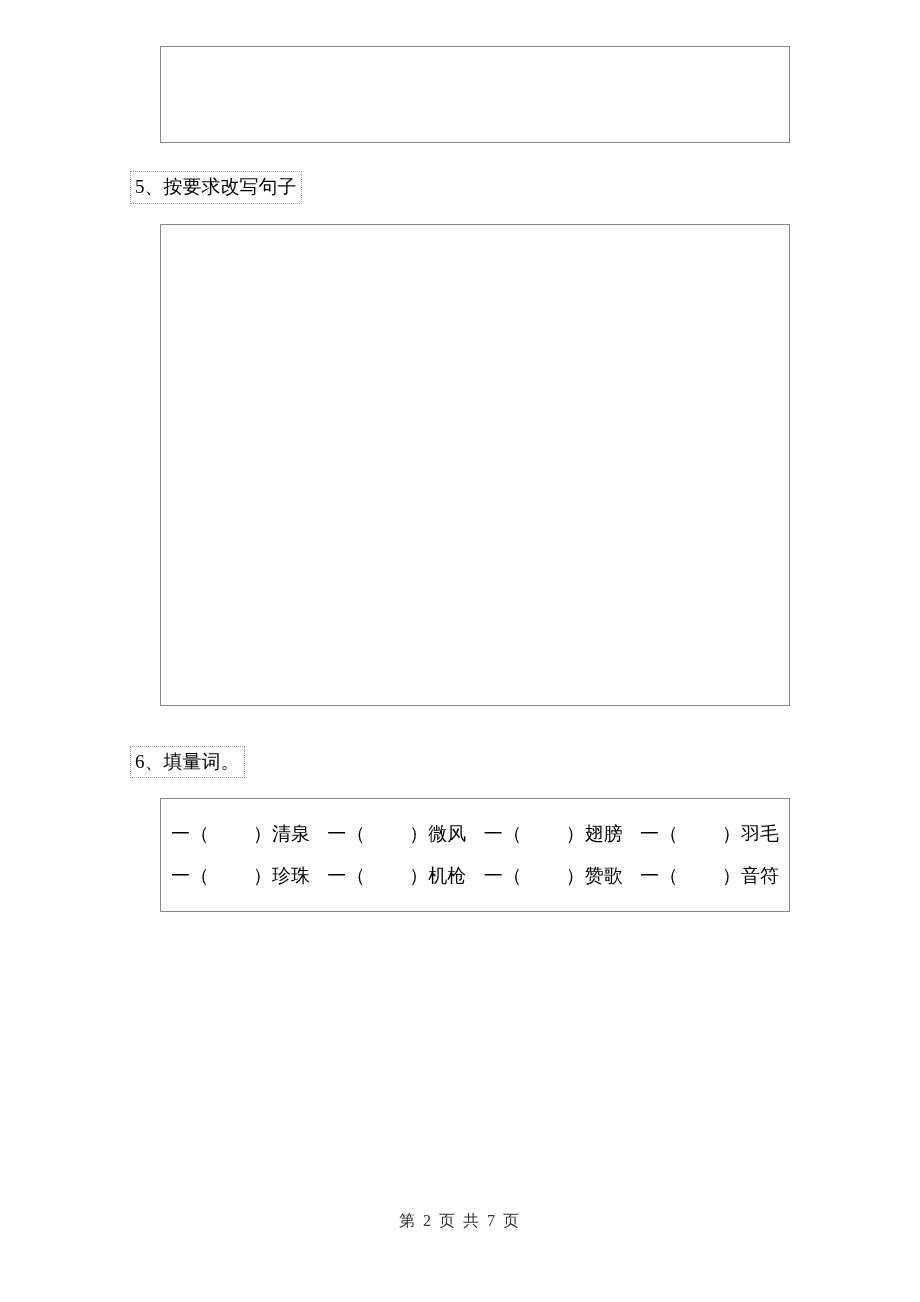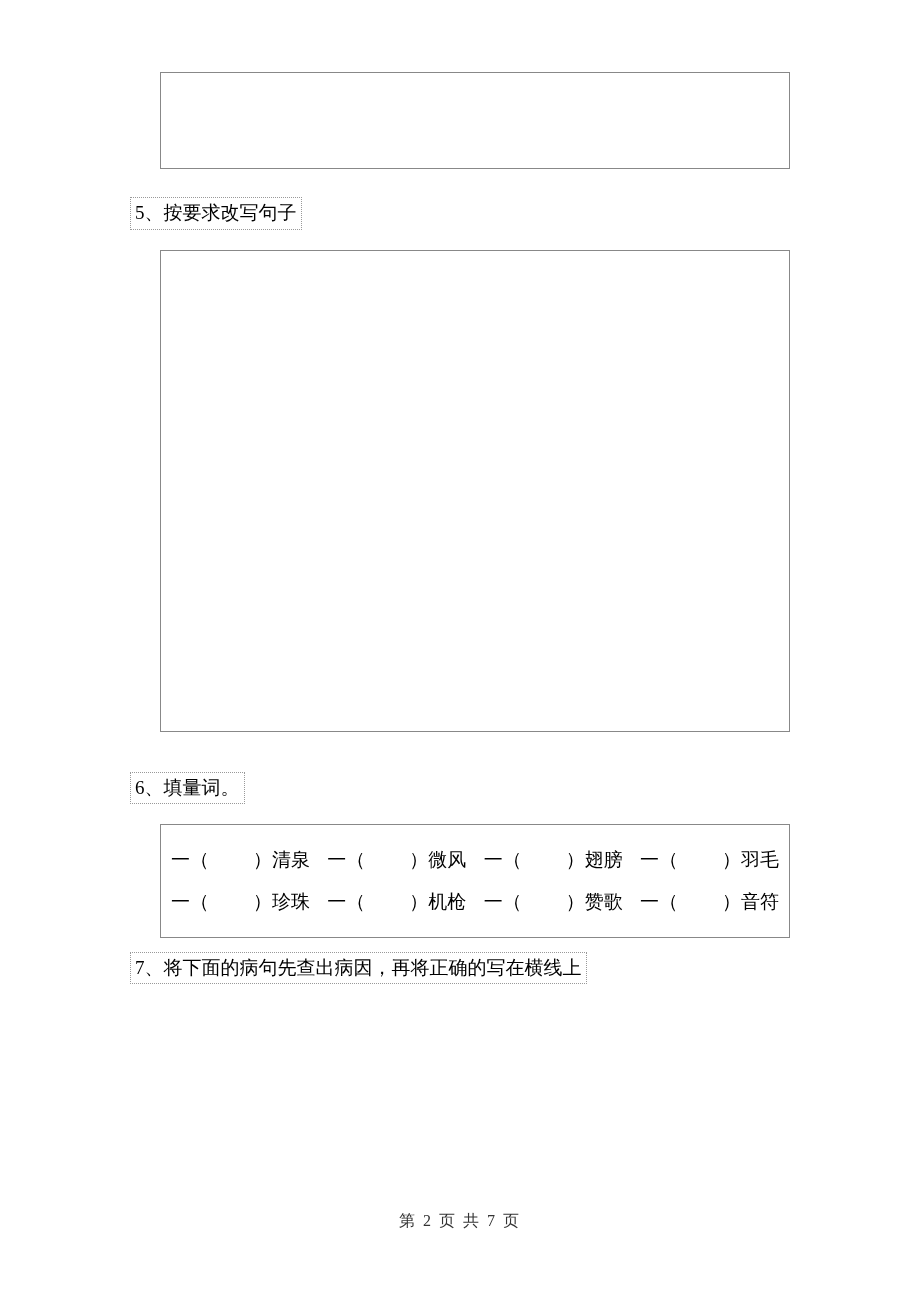--- a/index.html
+++ b/index.html
@@ -6,21 +6,21 @@
     margin: 0;
     padding: 0;
     background: #ffffff;
     font-family: "SimSun", "宋体", serif;
     width: 920px;
     height: 1302px;
     position: relative;
     color: #000;
   }
   .page {
-    padding: 72px 130px 0 130px;
+    padding: 46px 130px 0 130px;
     box-sizing: border-box;
   }
   .answer-box-small {
     border: 1px solid #888;
     height: 95px;
     margin-left: 30px;
     margin-bottom: 28px;
   }
   .question-label {
     display: inline-block;
@@ -127,21 +127,18 @@
         <span class="underline">）赞歌</span>
       </span>
       <span class="fill-item">
         <span>一（</span>
         <span class="blank-space"></span>
         <span class="underline">）音符</span>
       </span>
     </div>
   </div>
 
-  <div class="question-label">
-    <span>7、将下面的病句先查出病因，再将正确的写在横线上</span>
-  </div>
 
 </div>
 
 <div class="footer">
   <span>第 2 页 共 7 页</span>
 </div>
 
 </body></html>

